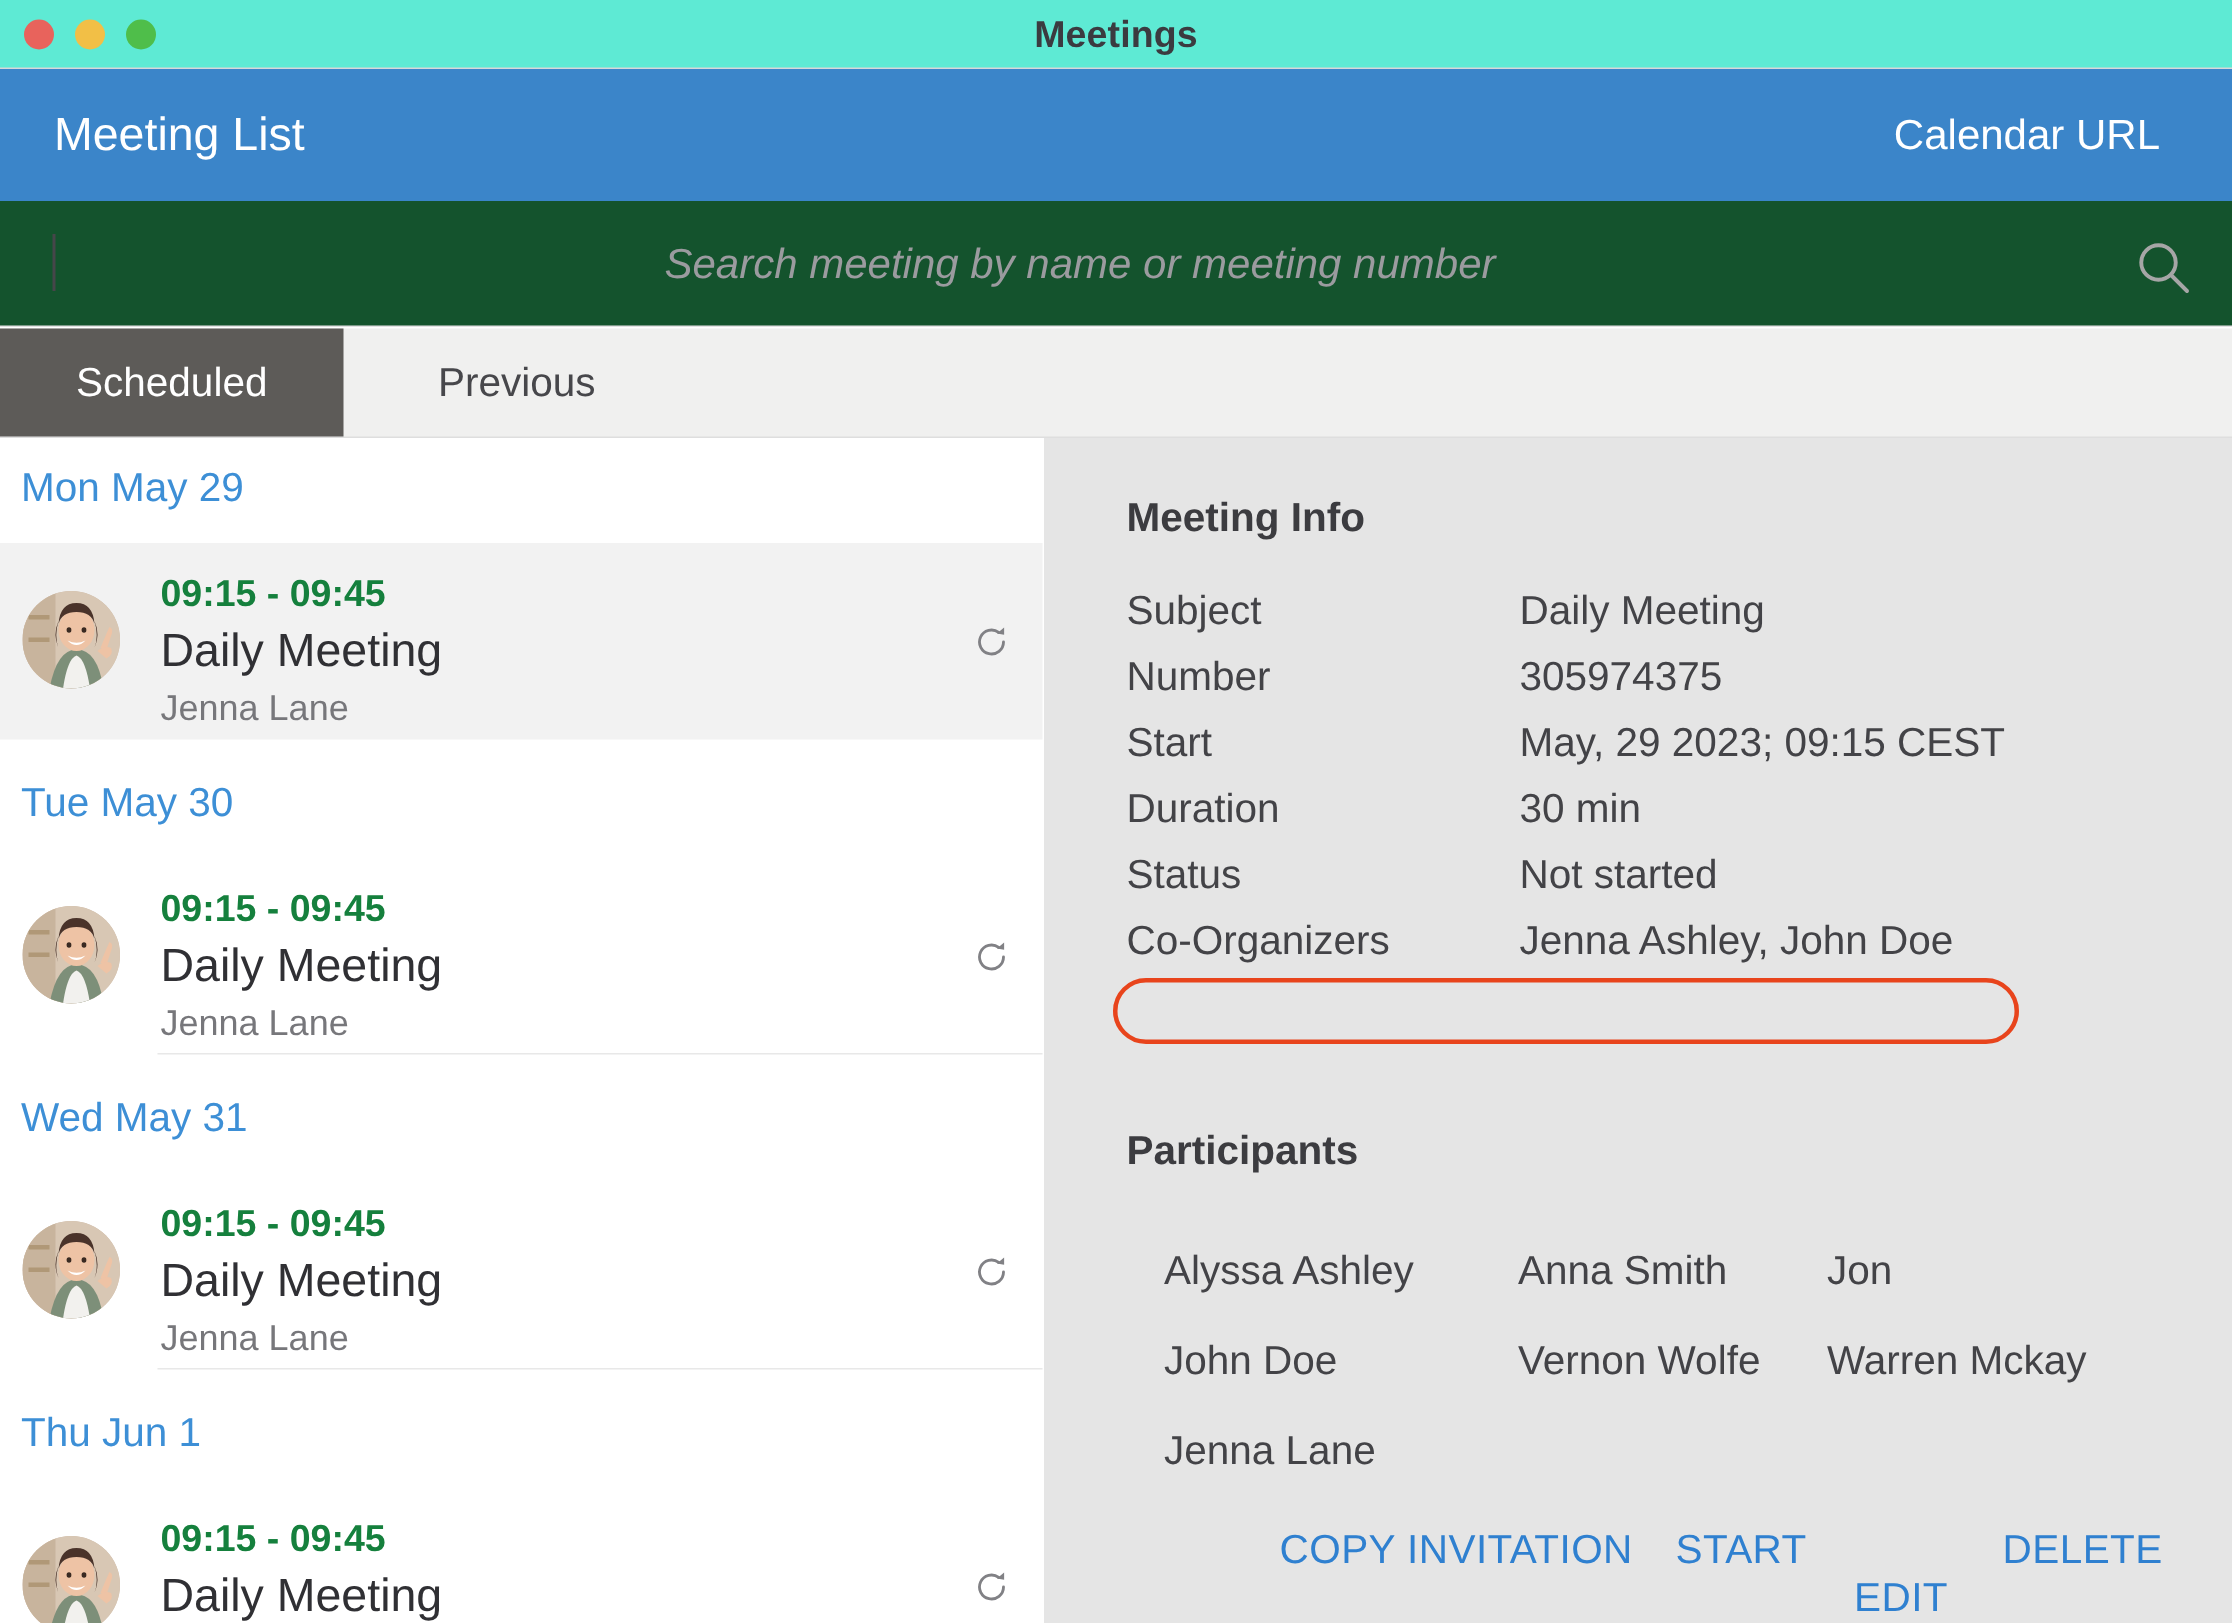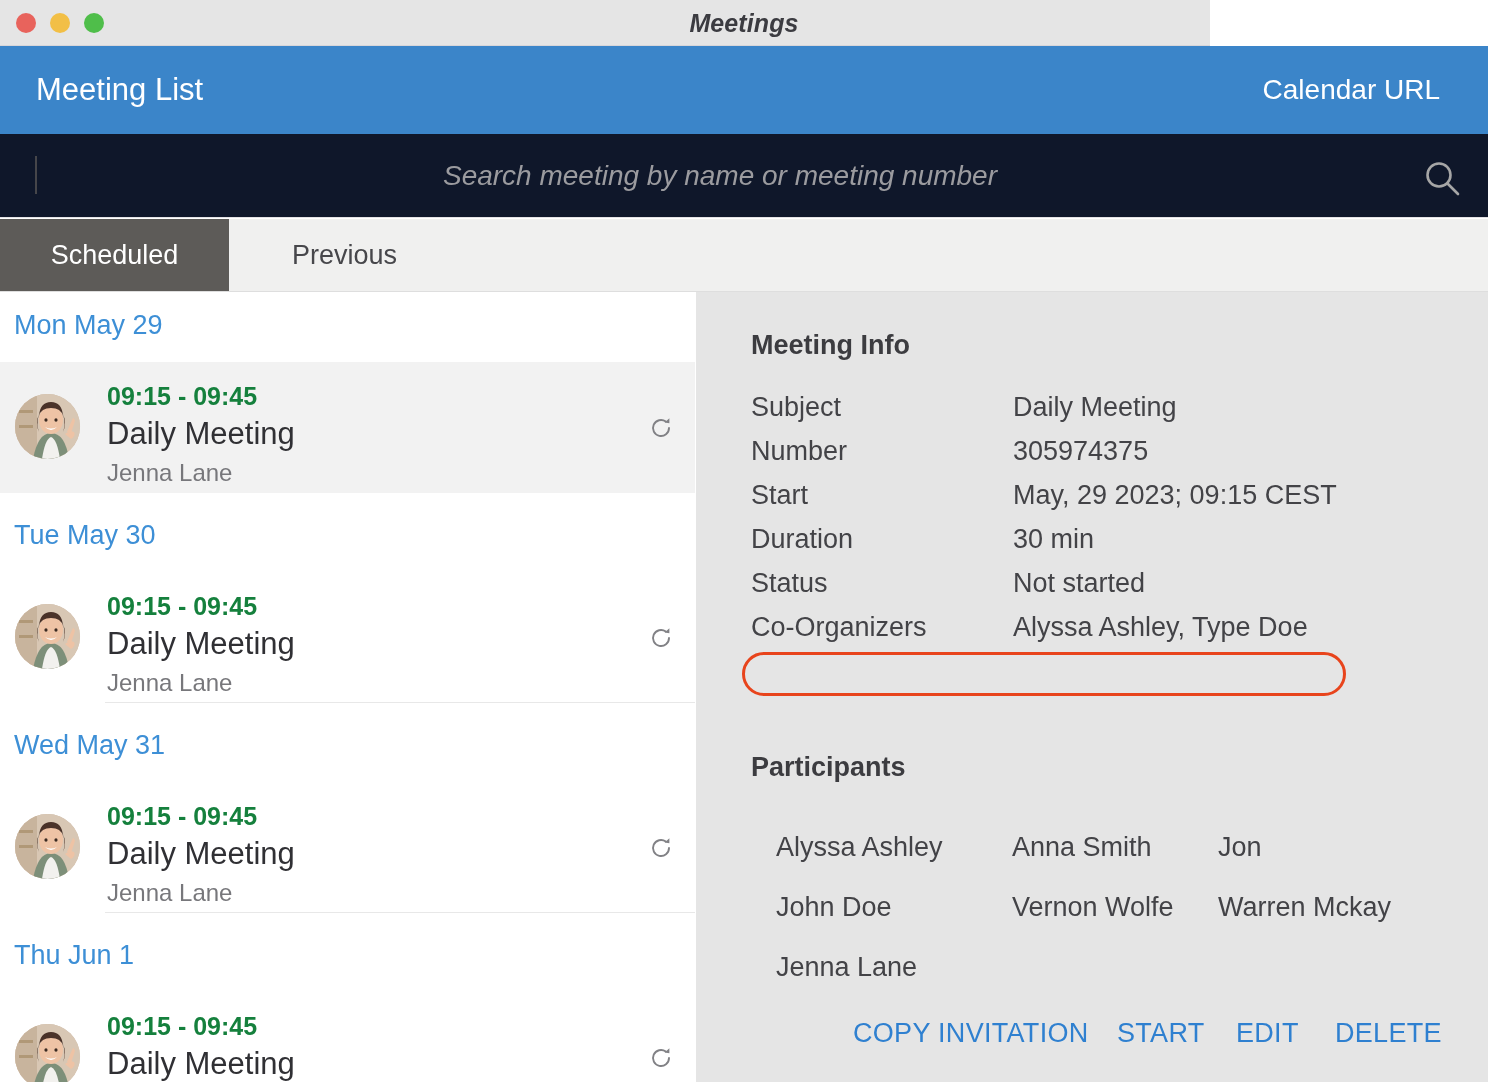--- a/index.html
+++ b/index.html
@@ -16,26 +16,25 @@
     width: 1488px;
     height: 1082px;
     overflow: hidden;
     background: #ffffff;
   }
 
   
   .titlebar {
     position: absolute;
     left: 0; top: 0;
-    width: 1210px;
+    width: 1488px;
     height: 46px;
-    background: #e5e5e5;
+    background: #5eead4;
     border-bottom: 1px solid #d8d6d9;
     box-sizing: border-box;
-    font-style: italic;
   }
   .traffic {
     position: absolute;
     left: 16px; top: 13px;
     display: flex;
     gap: 14px;
   }
   .dot {
     width: 20px; height: 20px;
     border-radius: 50%;
@@ -82,21 +81,21 @@
     color: #ffffff;
     cursor: pointer;
   }
 
   
   .searchbar {
     position: absolute;
     left: 0; top: 134px;
     width: 1488px;
     height: 84px;
-    background: #0f172a;
+    background: #14532d;
     border-bottom: 1px solid #e3e1e4;
     box-sizing: border-box;
   }
   .caret {
     position: absolute;
     left: 35px; top: 22px;
     width: 2px;
     height: 38px;
     background: #46464a;
   }
@@ -303,21 +302,21 @@
     position: absolute;
     top: 0;
     font-size: 27px;
     color: #2f80d0;
     letter-spacing: 0.3px;
     cursor: pointer;
     white-space: nowrap;
   }
   .act-0 { left: 157px; }
   .act-1 { left: 421px; }
-  .act-2 { left: 540px; }
+  .act-2 { left: 540px; margin-top: 32px; }
   .act-3 { left: 639px; }
 </style>
 </head>
 <body>
 
 <div id="app">
 
   <div class="titlebar">
     <div class="traffic">
       <span class="dot red"></span>
@@ -506,21 +505,21 @@
       <div class="info-row">
         <span class="info-label">Duration</span>
         <span class="info-value">30 min</span>
       </div>
       <div class="info-row">
         <span class="info-label">Status</span>
         <span class="info-value">Not started</span>
       </div>
       <div class="info-row">
         <span class="info-label">Co-Organizers</span>
-        <span class="info-value">Alyssa Ashley, Type Doe</span>
+        <span class="info-value">Jenna Ashley, John Doe</span>
       </div>
     </div>
 
     <div id="participants-title" class="section-title">Participants</div>
 
     <div class="participants-grid">
       <div class="p-row">
         <span class="p-name p-col-0">Alyssa Ashley</span>
         <span class="p-name p-col-1">Anna Smith</span>
         <span class="p-name p-col-2">Jon</span>

